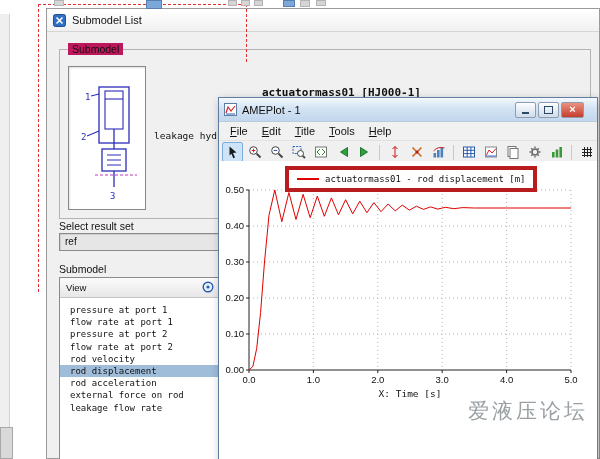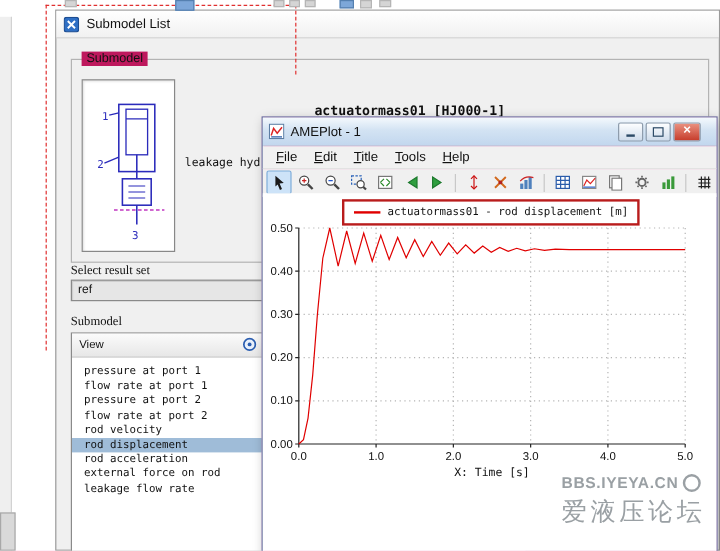--- a/index.html
+++ b/index.html
@@ -18,21 +18,21 @@
              border:1px solid #9b9b9b;box-sizing:border-box;z-index:1;}
   #vl-titlebar{height:22px;background:linear-gradient(#ffffff,#f1f1f1);border-bottom:1px solid #d5d5d5;
                display:flex;align-items:center;gap:6px;padding:0 6px;}
   #vl-title{font-size:11px;}
   .groupbox{position:absolute;left:12px;top:40px;width:530px;height:168px;border:1px solid #b3b3b3;}
   .gb-label{position:absolute;top:-7px;left:8px;background:#be185d;padding:0 4px;font-size:10.5px;}
   #schematic{position:absolute;left:8px;top:16px;width:76px;height:142px;background:#fff;
              border:1px solid #888;box-shadow:inset 1px 1px 2px rgba(0,0,0,.12);}
   #submodel-desc{position:absolute;left:94px;top:80px;font:9.5px "DejaVu Sans Mono",monospace;white-space:nowrap;}
   #component-title{position:absolute;left:202px;top:36px;font:bold 11px "DejaVu Sans Mono",monospace;white-space:nowrap;}
-  .panel-label{position:absolute;left:12px;font-size:10.5px;font-family:Liberation Serif, serif;}
+  .panel-label{position:absolute;left:12px;font-size:10.5px;}
   #result-combo{position:absolute;left:12px;top:224px;width:340px;height:18px;background:#e6e6e6;
                 border:1px solid #8a8a8a;box-sizing:border-box;font-size:10px;line-height:16px;
                 padding-left:5px;box-shadow:inset 1px 1px 0 #cfcfcf;}
   #var-listbox{position:absolute;left:12px;top:268px;width:380px;height:200px;background:#fff;
                border:1px solid #8a8a8a;box-sizing:border-box;}
   #var-header{height:19px;background:linear-gradient(#fbfbfb,#e7e7e7);border-bottom:1px solid #c5c5c5;
               font-size:9.5px;line-height:19px;padding-left:6px;position:relative;}
   #var-header-icon{position:absolute;left:142px;top:3px;width:12px;height:12px;}
   #var-items{padding-top:6px;font:9px "DejaVu Sans Mono",monospace;}
   .var-item{height:12.2px;line-height:12.2px;padding-left:10px;white-space:nowrap;}
@@ -62,21 +62,21 @@
            align-items:center;padding-left:4px;font-size:11px;}
   .menu-item{padding:1px 7px;}
   .menu-item::first-letter{text-decoration:underline;}
   #toolbar{height:22px;background:#f0f0f0;border-bottom:1px solid #dcdcdc;display:flex;
            align-items:center;padding-left:3px;gap:1px;}
   .tb{width:19px;height:18px;display:flex;align-items:center;justify-content:center;
       border:1px solid transparent;border-radius:2px;}
   .tb.active{background:#cde3f8;border-color:#7fadda;}
   .tb-sep{width:1px;height:15px;background:#c8c8c8;margin:0 3px;}
   #plot-canvas{position:absolute;left:0;top:63px;right:0;bottom:0;background:#fff;}
-  #legend{position:absolute;left:66px;top:5px;height:18px;border:2px solid #b91c1c;background:#fff;
+  #legend{position:absolute;left:66px;top:5px;height:18px;border:4px solid #b91c1c;background:#fff;
           display:flex;align-items:center;gap:6px;padding:0 8px;font:9px "DejaVu Sans Mono",monospace;white-space:nowrap;justify-content:flex-end;}
   .legend-line{width:22px;height:0;border-top:2px solid #e00000;}
   #plot-svg{position:absolute;left:0;top:0;}
   .ticklab{font:9.5px "Liberation Sans",sans-serif;fill:#111;}
   .axislab{font:9.5px "DejaVu Sans Mono",monospace;fill:#111;}
 
   
   #watermark{left:468px;top:395px;z-index:40;color:#9aa0a4;}
   #wm-line1{display:flex;align-items:center;gap:4px;font-size:13px;font-weight:bold;letter-spacing:.5px;}
   .wm-circle{width:11px;height:11px;border:2px solid #9aa0a4;border-radius:50%;display:inline-block;}
@@ -340,18 +340,14 @@
         <text x="191" y="236" text-anchor="middle" class="axislab">X: Time [s]</text>
       </svg>
     <div id="legend">
       <span class="legend-line"></span>
       <span>actuatormass01 - rod displacement [m]</span>
     </div>
   </div>
 </div>
 
 <div class="abs" id="watermark">
-  <div id="wm-line1">
-    <span>BBS.IYEYA.CN</span>
-    <span class="wm-circle"></span>
-  </div>
   <div id="wm-line2">爱液压论坛</div>
 </div>
 
 </body></html>

